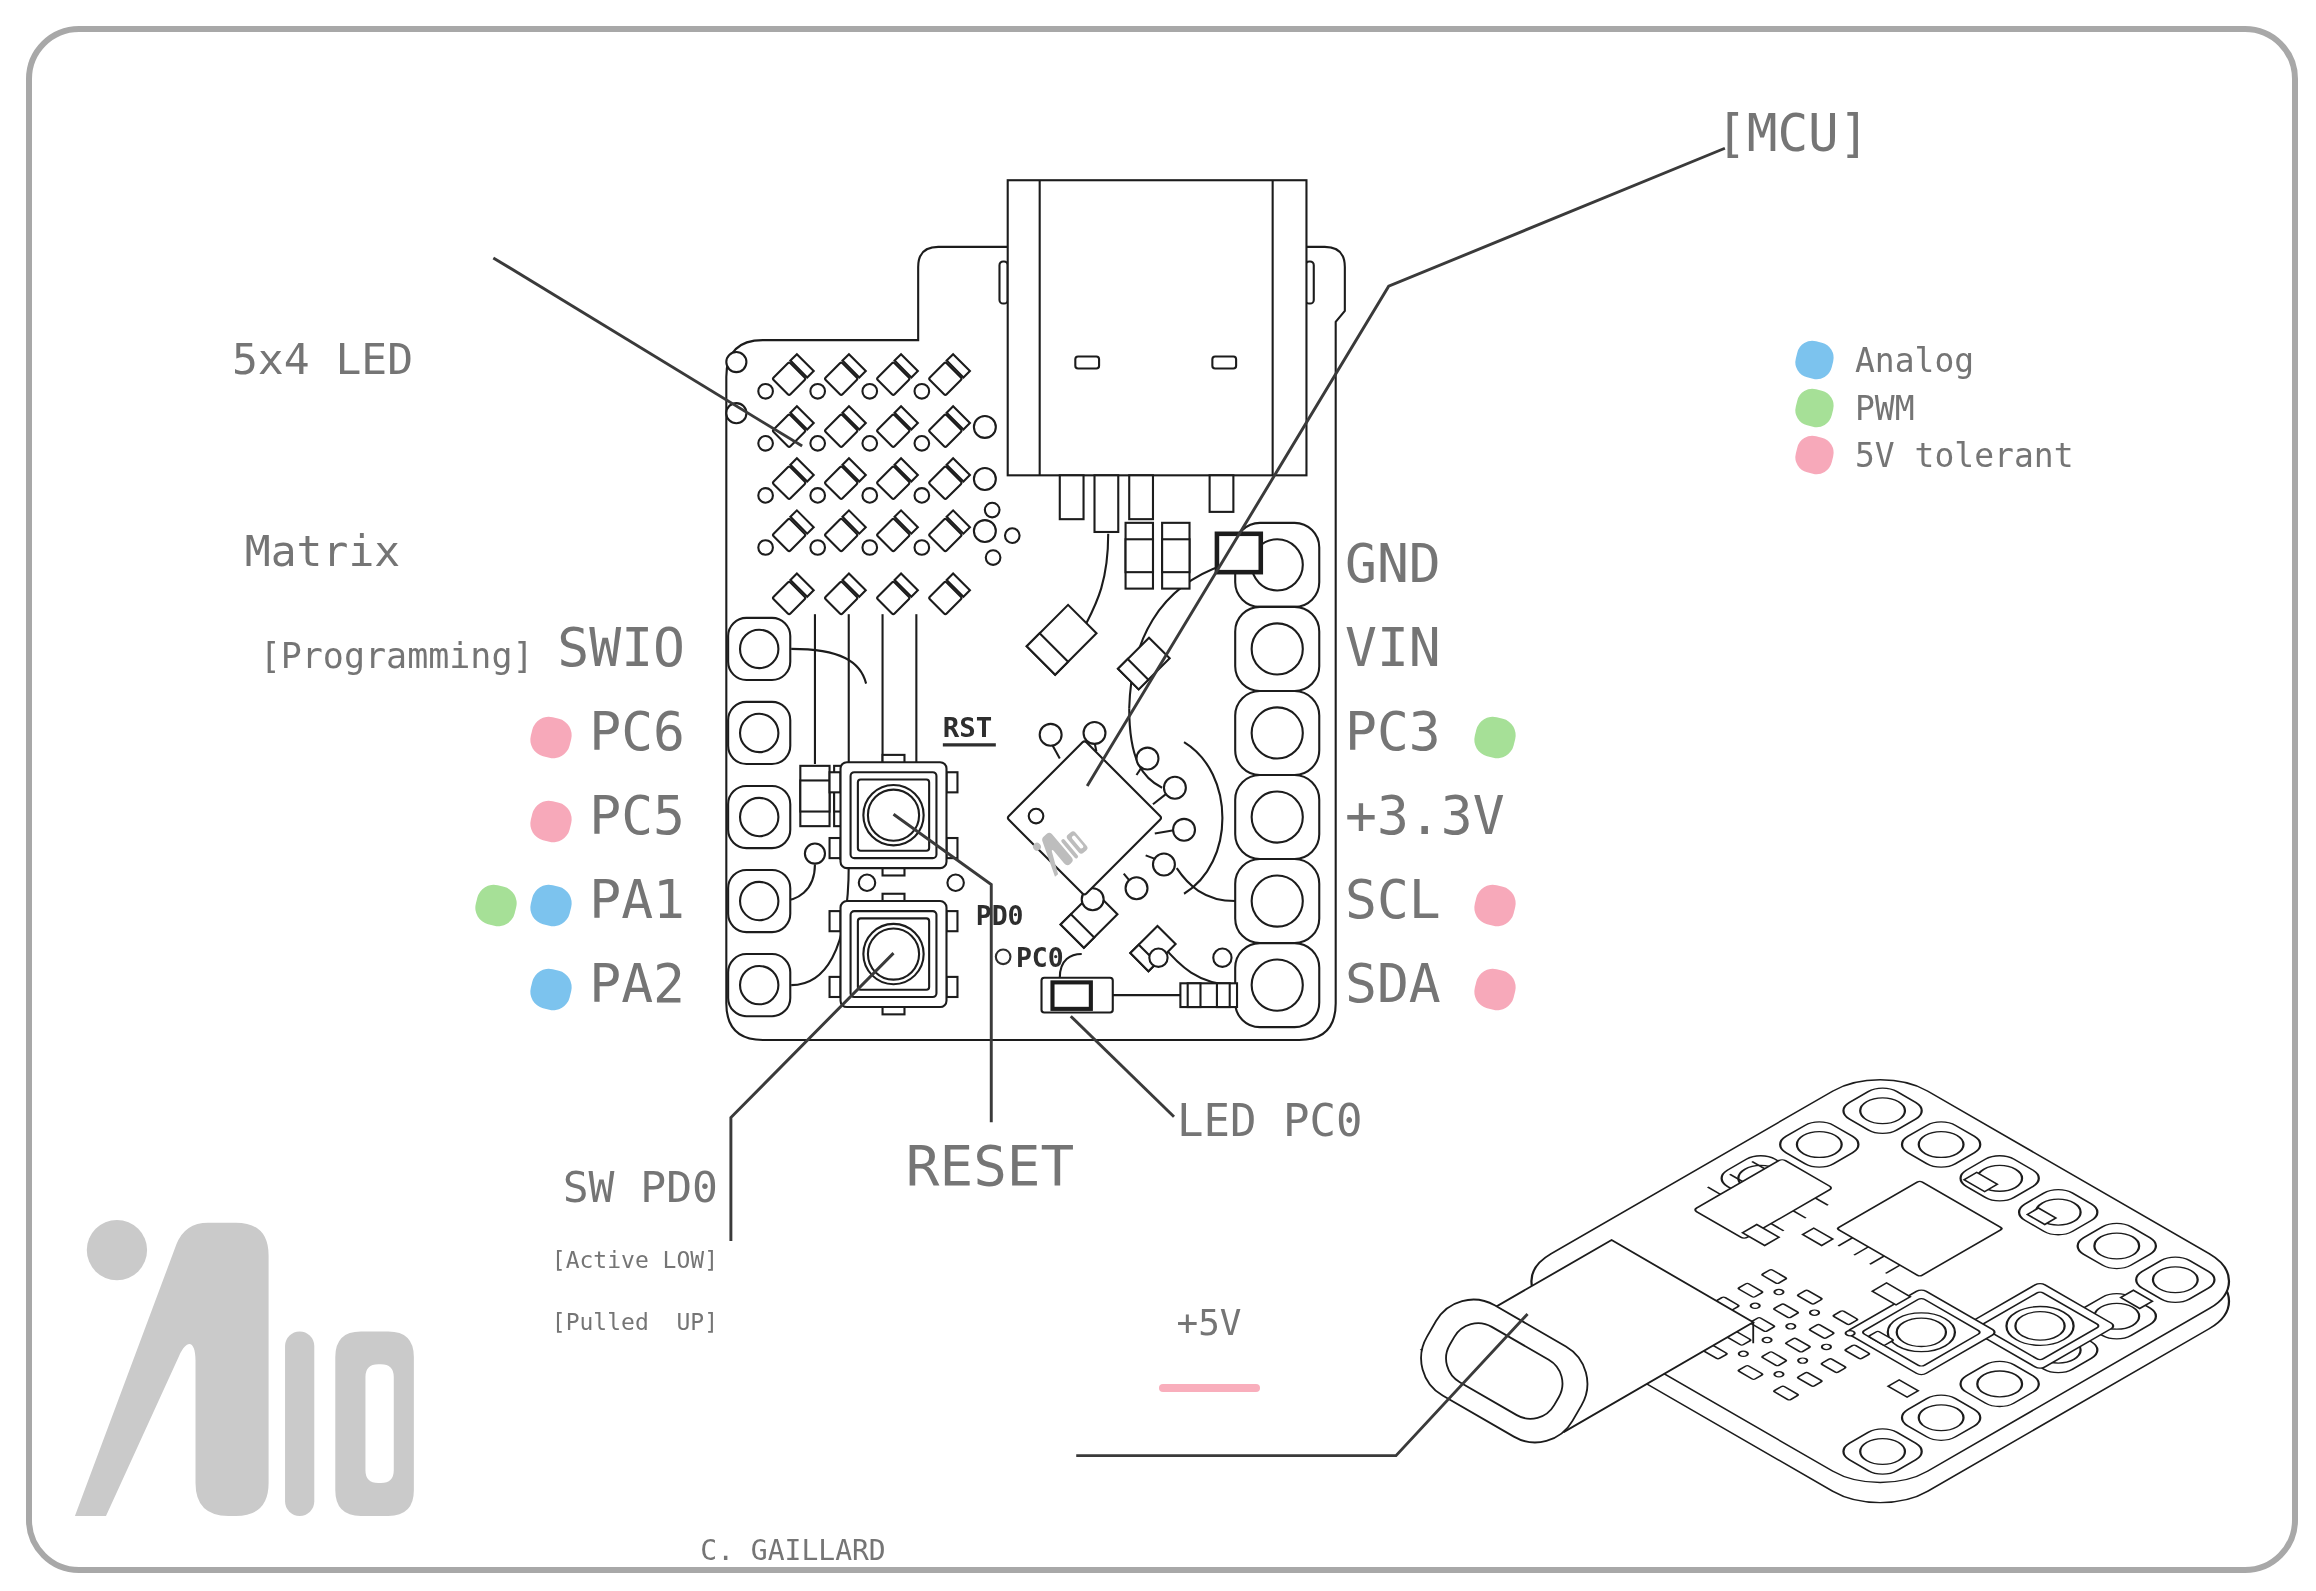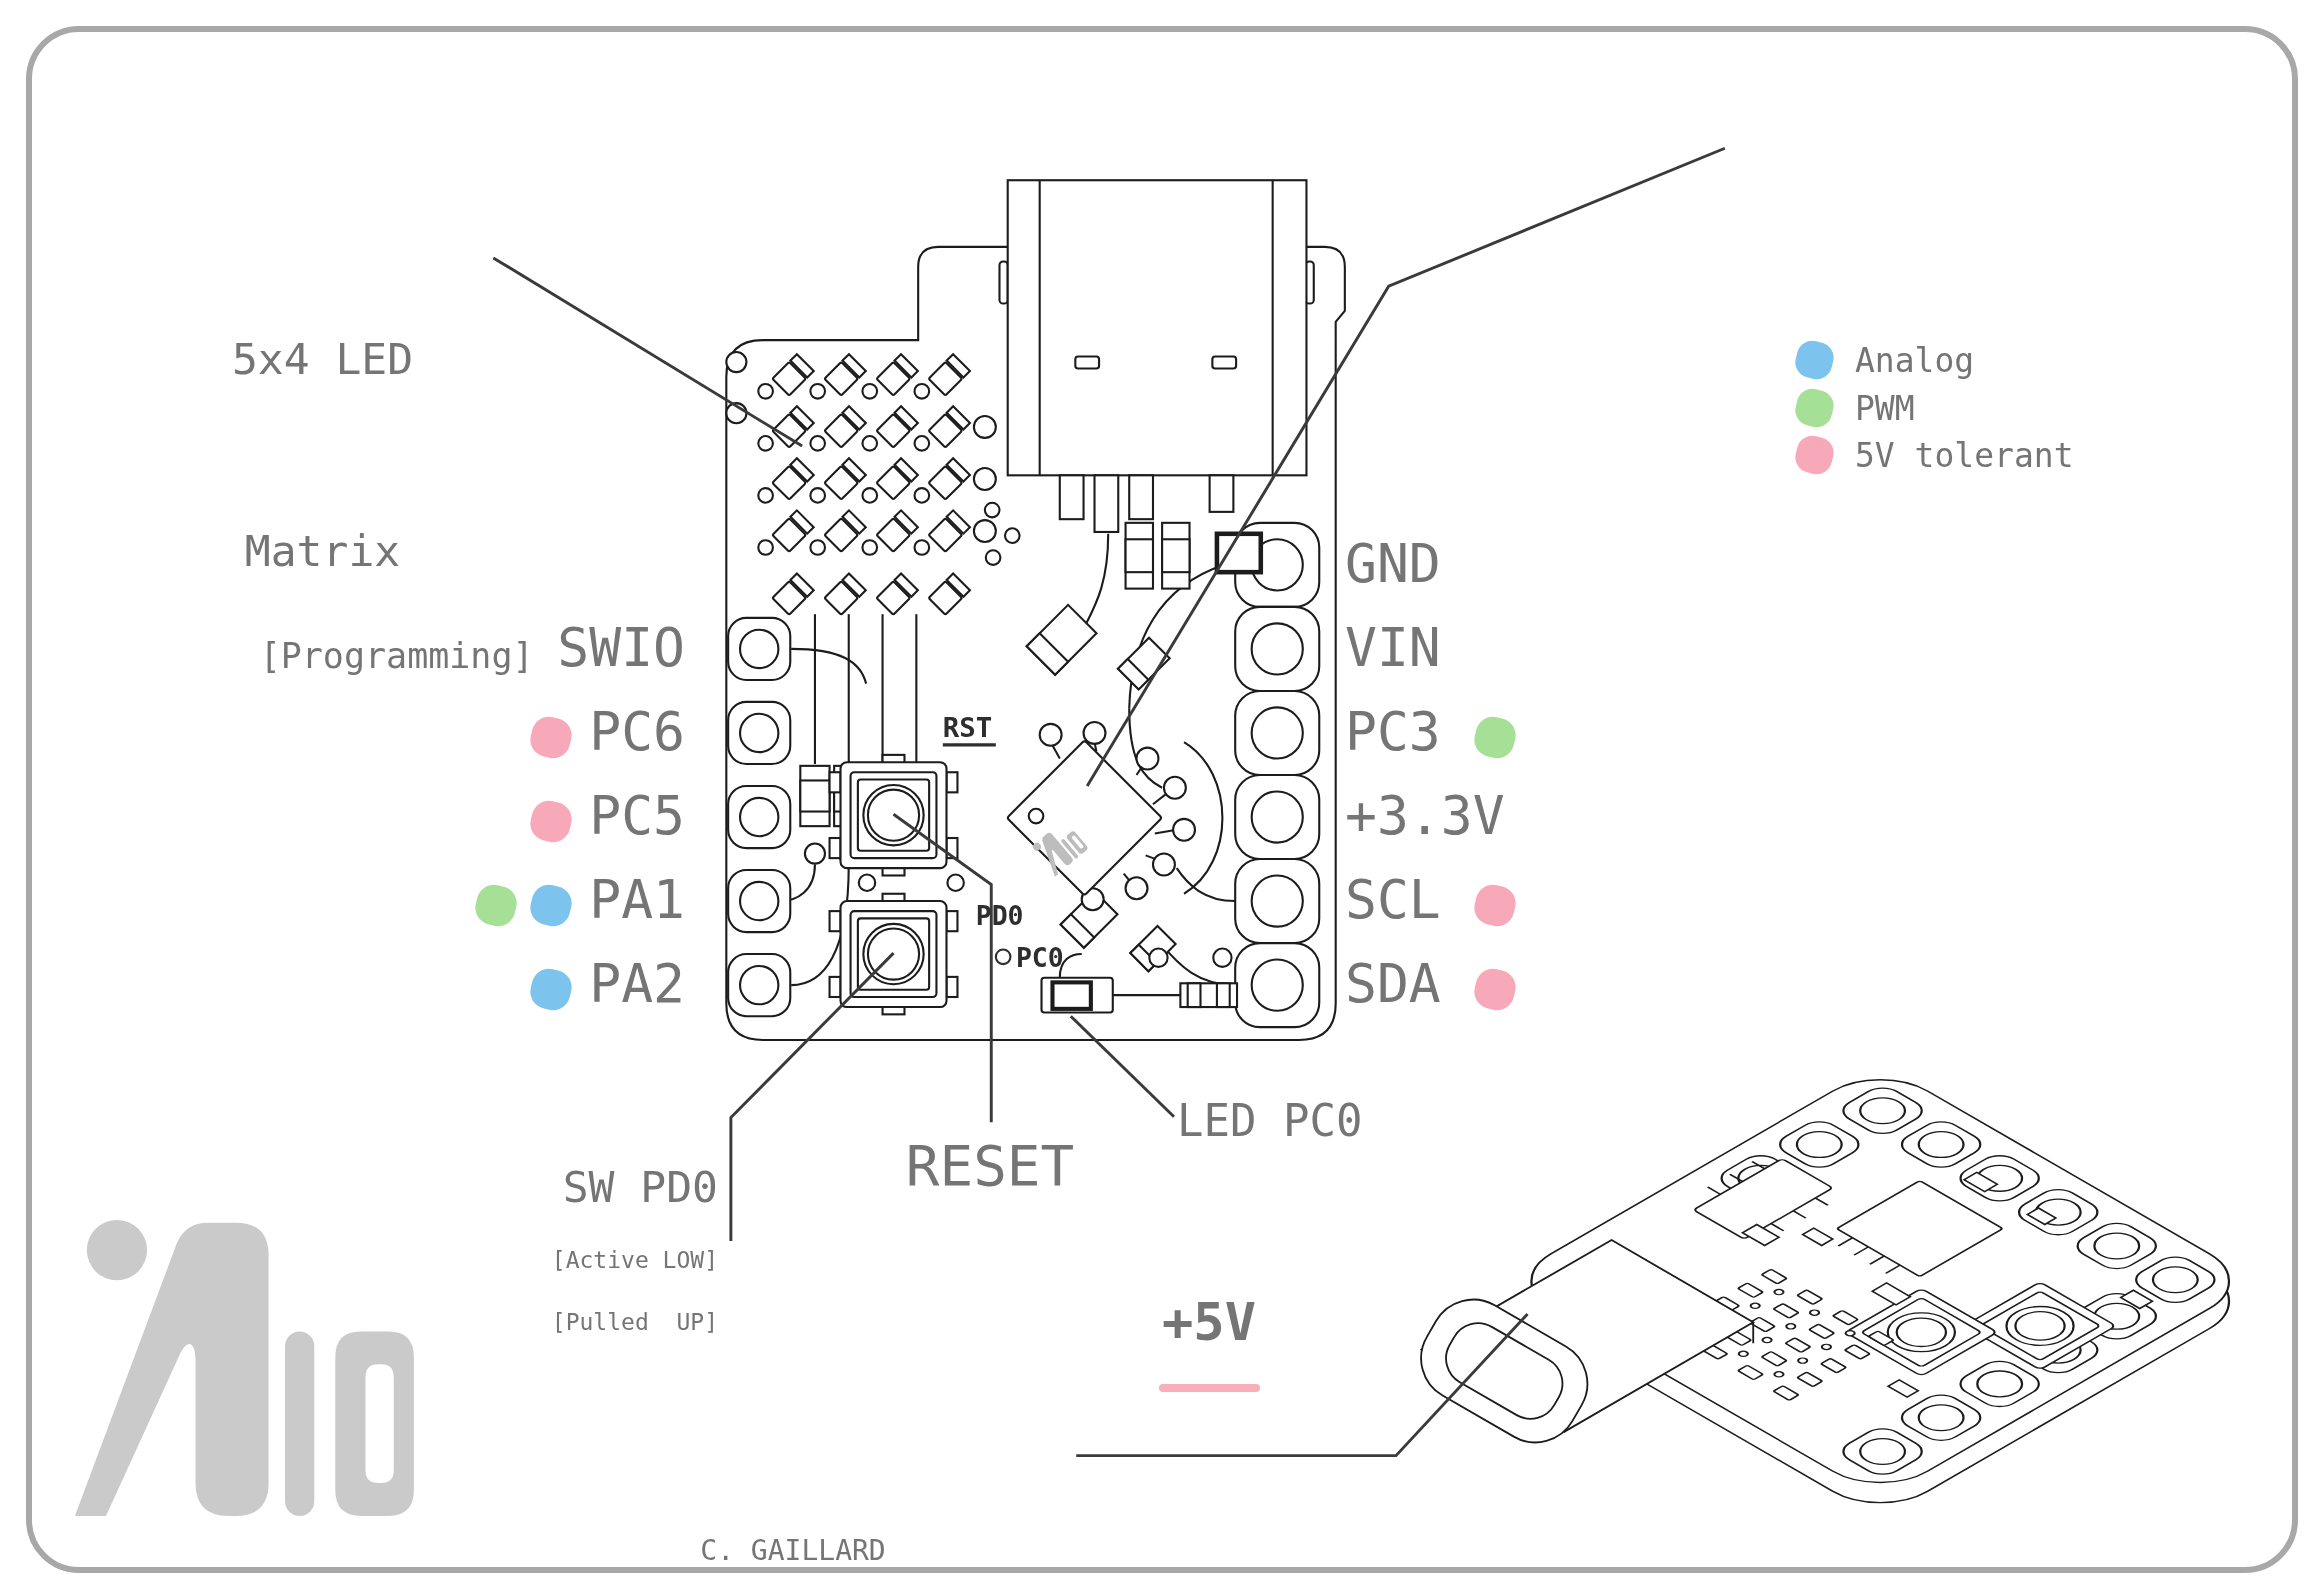--- a/index.html
+++ b/index.html
@@ -22,21 +22,21 @@
   #mcu-callout .big{font-size:73px;line-height:73px;}
   #mcu-callout .small{font-size:50px;line-height:50px;}
   #mcu-callout .sub{font-size:51px;line-height:55px;margin-top:3.7px;}
   #matrix-callout{left:140px;top:199px;width:365px;text-align:center;font-size:43px;line-height:64px;}
   #swpd0-callout{right:1598px;top:1129px;text-align:right;}
   #swpd0-callout .t{font-size:43px;line-height:49px;}
   #swpd0-callout .n{font-size:23px;line-height:28px;}
   #reset-callout{left:990px;top:1133px;font-size:56px;}
   #ledpc0-callout{left:1177px;top:1095px;font-size:44px;}
   #usb-callout{left:1209px;top:1263px;width:548px;margin-left:-274px;text-align:center;}
-  #usb-callout .v{font-size:52px;line-height:51px;font-weight:bold;}
+  #usb-callout .v{font-size:36px;line-height:51px;}
   #usb-callout .u{display:block;margin:1.8px auto 0;width:101px;height:8.2px;border-radius:4.6px;}
   #usb-callout .t{font-size:59px;line-height:66px;margin-top:7.3px;}
   #usb-callout .s{font-size:33px;line-height:37px;}
   #credit{left:793px;top:1471px;text-align:center;font-size:28px;line-height:32px;}
 </style>
 </head>
 <body>
 
 <div class="frame"></div>
 
@@ -390,20 +390,21 @@
 
   <use href="#aio-logo" fill="#cacaca" stroke="none"></use>
 </svg>
 
 <div class="lbl" id="matrix-callout">
   <div>5x4 LED</div>
   <div>Matrix</div>
 </div>
 
 <div id="mcu-callout">
+  <div class="sub">[MCU]</div>
 </div>
 
 <div class="legend-row" style="left:1796px;top:360px">
   <span class="dot" style="background: rgb(124, 195, 238);"></span>
   <span class="legend-label">Analog</span>
 </div>
 <div class="legend-row" style="left:1796px;top:408px">
   <span class="dot" style="background: rgb(166, 224, 151);"></span>
   <span class="legend-label">PWM</span>
 </div>

